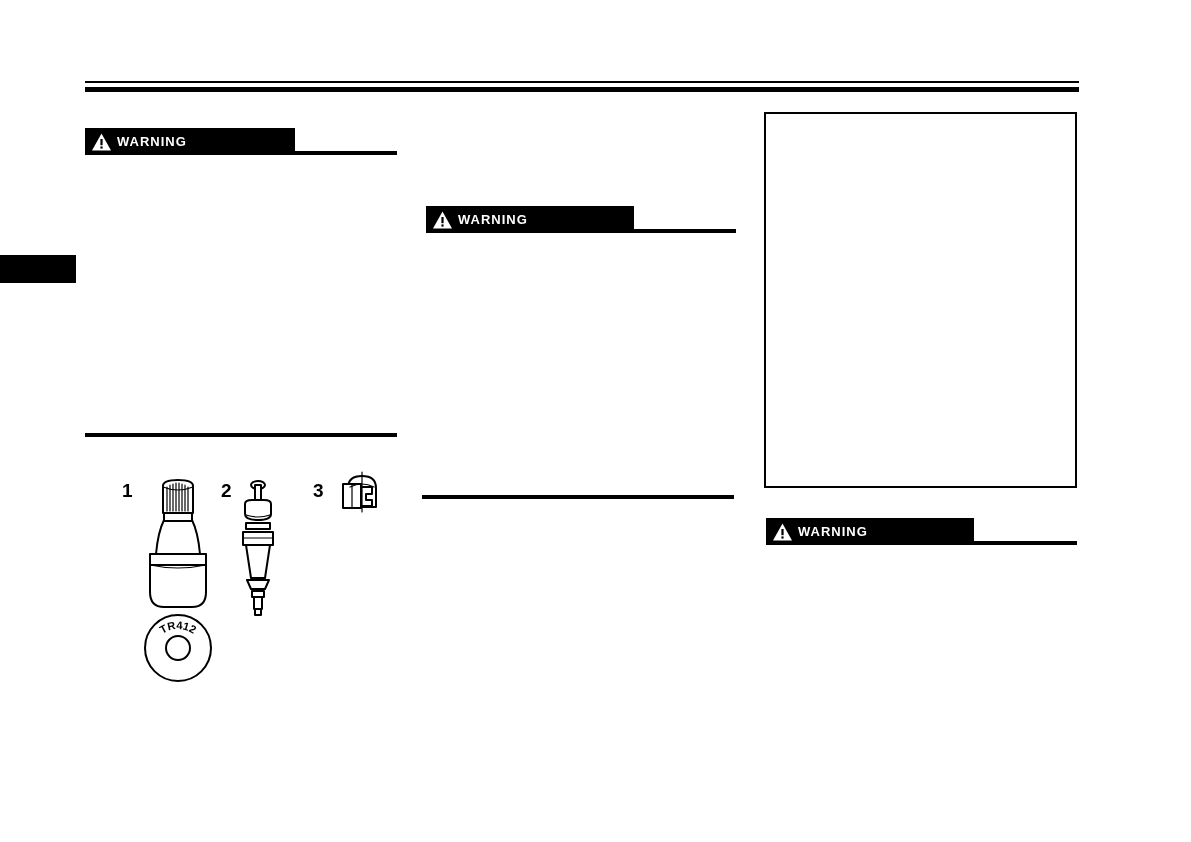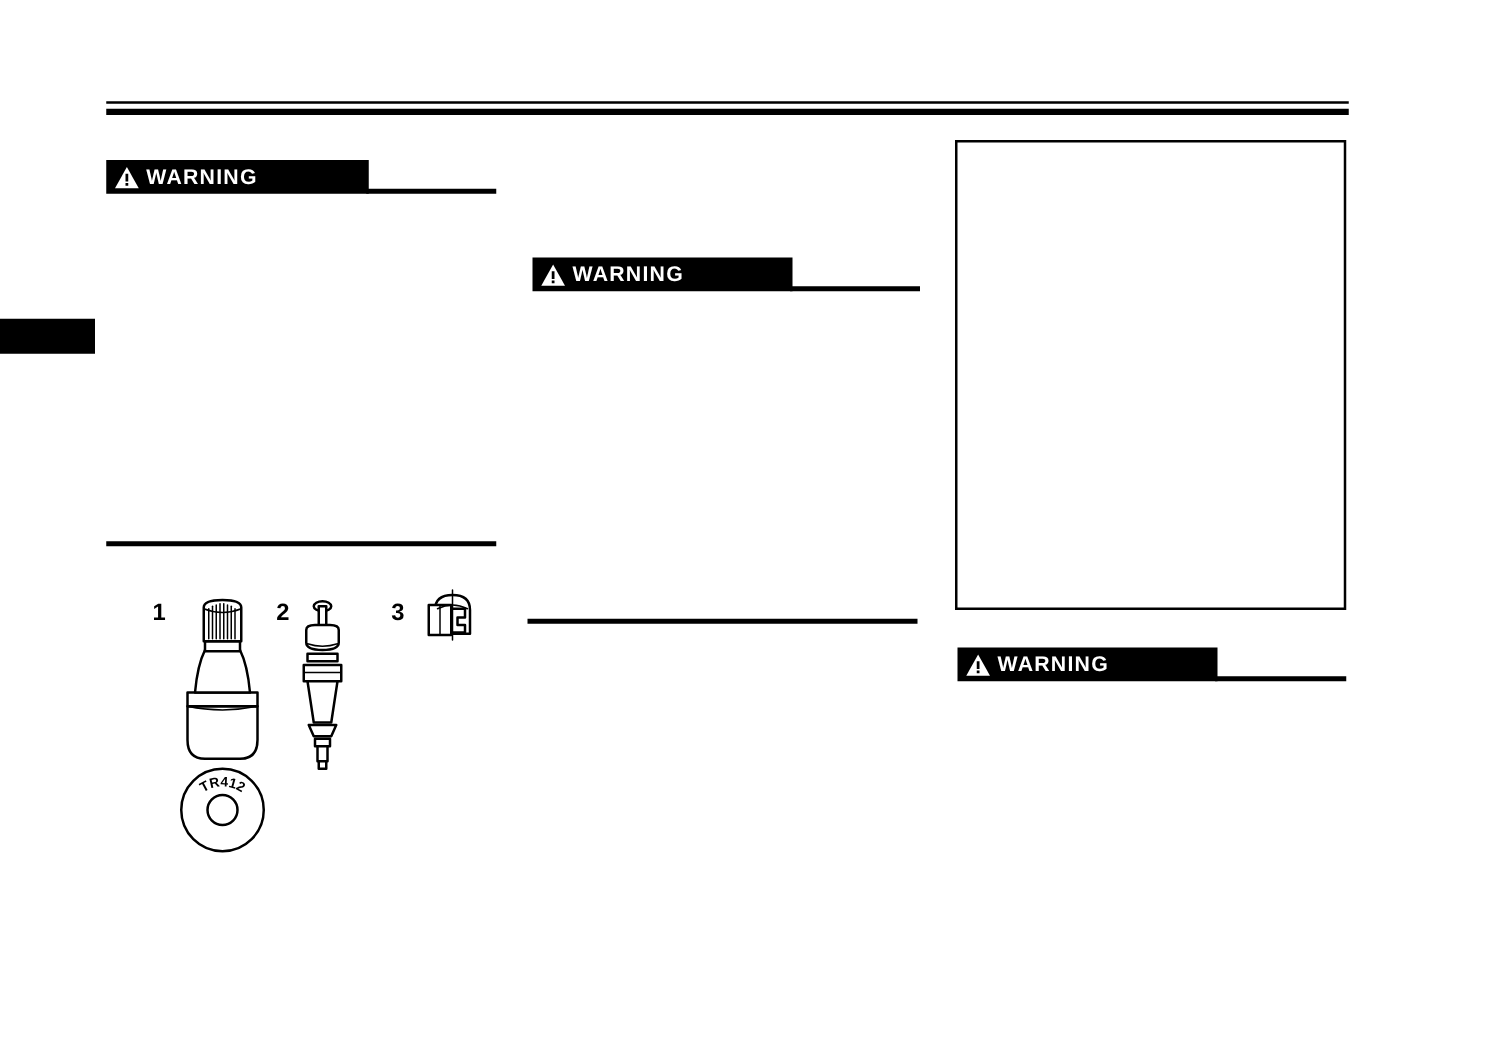--- a/index.html
+++ b/index.html
@@ -60,21 +60,21 @@
     background: #000;
     display: flex;
     align-items: center;
   }
   .warn-tri {
     display: block;
     margin-left: 6px;
   }
   .warn-label {
     color: #ffffff;
-    font-size: 17px;
+    font-size: 13px;
     font-weight: bold;
     letter-spacing: 1px;
     margin-left: 5px;
     white-space: nowrap;
   }
   .warn-underline {
     position: absolute;
     height: 4px;
     background: #000;
     bottom: 0;

